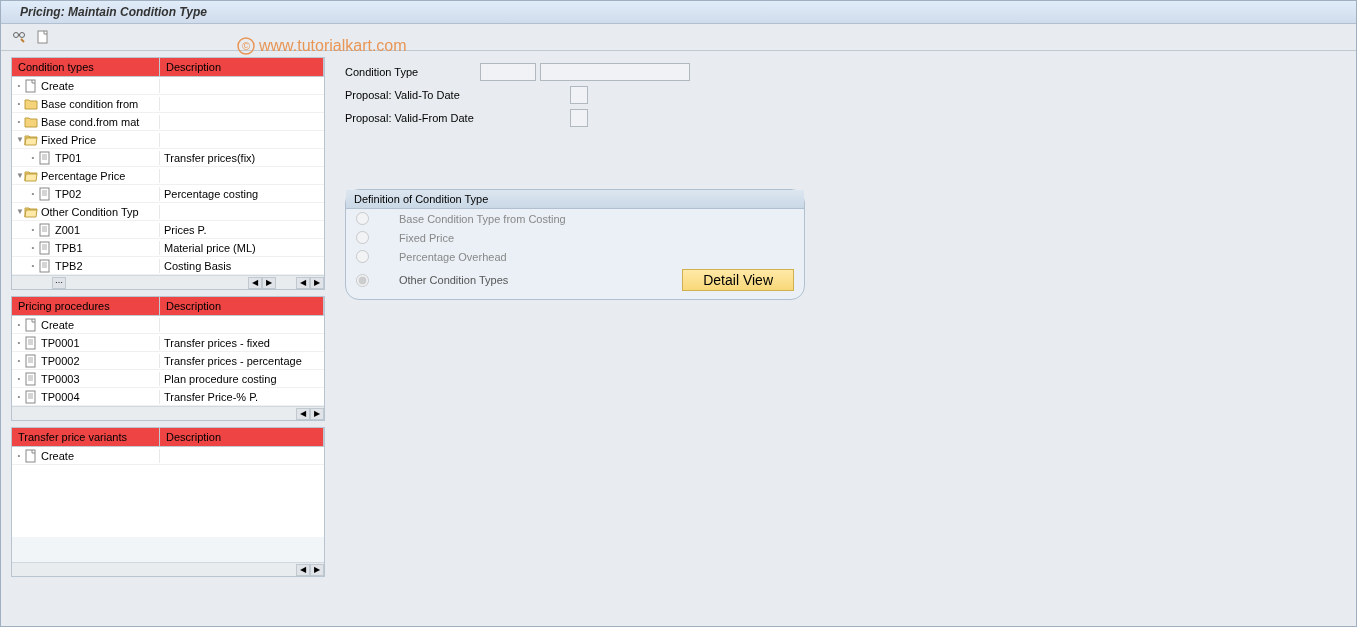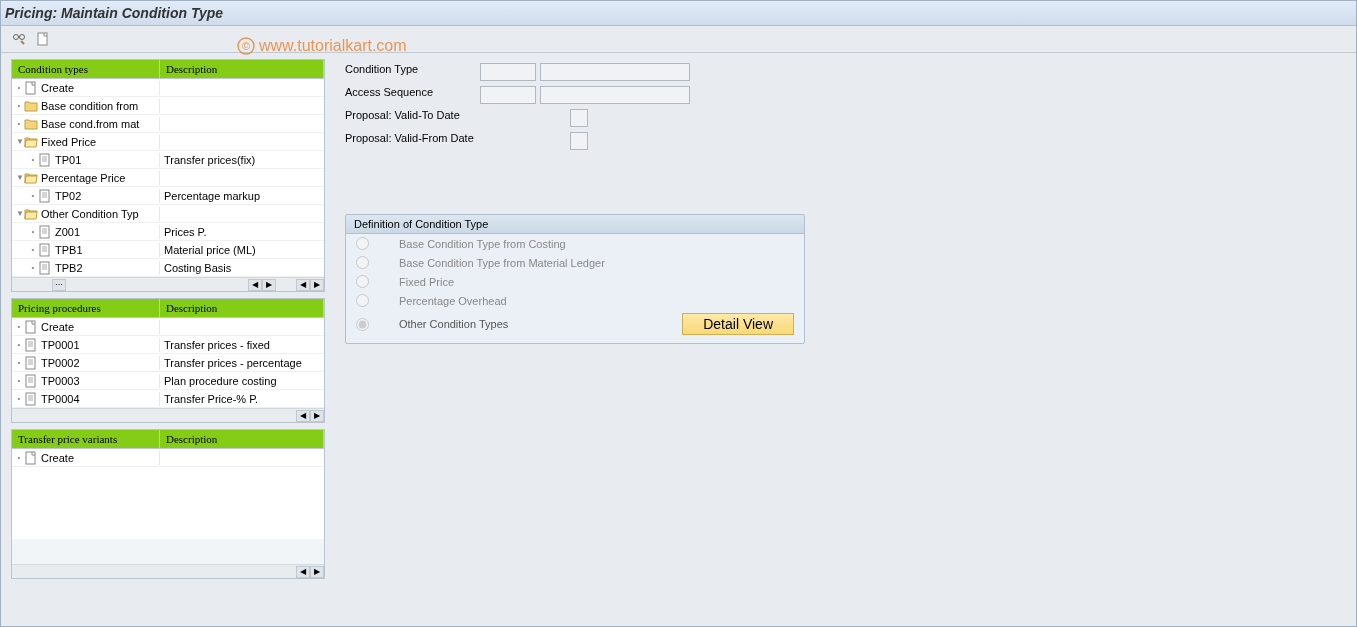--- a/index.html
+++ b/index.html
@@ -9,67 +9,67 @@
     background: #e8ecf0;
     width: 1357px;
     height: 627px;
     overflow: hidden;
     border: 1px solid #a0b0c0;
     position: relative;
   }
   .title-bar {
     background: linear-gradient(#e0ecf8, #d0dcec);
     border-bottom: 1px solid #b0c0d0;
-    padding: 4px 4px;
+    padding: 4px 19px;
     font-style: italic;
     font-weight: bold;
-    font-size: 14px;
+    font-size: 12px;
     color: #333;
   }
   .toolbar {
     padding: 4px 10px;
     display: flex;
     gap: 6px;
     border-bottom: 1px solid #c0c8d0;
   }
   .tb-btn {
     width: 18px; height: 18px;
     display: flex; align-items: center; justify-content: center;
     cursor: pointer;
     border-radius: 2px;
   }
   .main-area { display: flex; height: 560px; }
   .left-pane { width: 330px; padding: 6px 6px 6px 10px; overflow: hidden; }
   .panel { border: 1px solid #b8c4d0; background: #f2f5f8; margin-bottom: 6px; }
-  .panel-headers { display: flex; background: #84cc16; border-bottom: 1px solid #c0c8d0; font-family: Liberation Serif, serif; }
+  .panel-headers { display: flex; background: #ef4444; border-bottom: 1px solid #c0c8d0; }
   .col-h { padding: 3px 6px; font-size: 11px; border-right: 1px solid #c0c8d0; }
   .col1 { width: 148px; }
   .col2 { flex: 1; }
   .tree { background: #fff; }
   .tree-row { display: flex; height: 18px; align-items: center; border-bottom: 1px solid #f0f0f0; }
   .tree-cell1 { width: 148px; display: flex; align-items: center; padding-left: 4px; border-right: 1px solid #e8e8e8; overflow: hidden; white-space: nowrap; }
   .tree-cell2 { flex: 1; padding-left: 4px; overflow: hidden; white-space: nowrap; }
   .bullet { width: 6px; text-align: center; color: #888; margin-right: 2px; font-size: 8px; }
   .indent1 { padding-left: 18px !important; }
   svg.icon { width: 14px; height: 14px; margin-right: 3px; flex-shrink:0; }
   .scroll-stub { display: flex; justify-content: flex-end; background: #e8ecef; border-top: 1px solid #d0d8e0; height: 14px; align-items:center; gap:0; }
   .scroll-stub .arrow { width: 14px; height: 12px; background:#e0e4e8; border:1px solid #c0c8d0; font-size:8px; display:flex;align-items:center;justify-content:center; }
   .right-pane { flex:1; padding: 10px 14px; }
-  .form-row { display: flex; align-items: flex-start; height: 22px; margin-bottom: 1px; }
+  .form-row { display: flex; align-items: center; height: 22px; margin-bottom: 1px; }
   .form-label { width: 135px; font-size: 11px; }
   .f-input { height: 18px; border: 1px solid #b0b8c0; background: #f0f2f5; margin-right: 4px; }
   .f-short { width: 56px; }
   .f-long { width: 150px; }
   .f-box { width: 18px; height:18px; border:1px solid #b0b8c0; background:#f0f2f5; }
   .groupbox {
     margin-top: 60px;
     width: 460px;
     border: 1px solid #b0c0d0;
     background: #eaf0f6;
-    border-radius: 2px;
+    border-radius: 14px;
   }
   .groupbox-title {
     background: linear-gradient(#dce6f0,#cad8e6);
     padding: 3px 8px;
     font-size: 11px;
     border-bottom: 1px solid #b0c0d0;
   }
   .radio-row { display:flex; align-items:center; padding: 3px 10px; color:#888;gap:24px; }
   .radio-row input { margin-right: 6px; }
   .radio-row.active { color:#555; }
@@ -212,21 +212,21 @@
             <div class="tree-cell2"></div>
           </div>
           <div class="tree-row">
             <div class="tree-cell1 indent1">
               <span class="bullet">•</span>
               <svg class="icon" viewBox="0 0 14 14">
                 <use href="#i-page"></use>
               </svg>
               <span>TP02</span>
             </div>
-            <div class="tree-cell2">Percentage markup</div>
+            <div class="tree-cell2">Percentage costing</div>
           </div>
           <div class="tree-row">
             <div class="tree-cell1">
               <span class="bullet">▼</span>
               <svg class="icon" viewBox="0 0 14 14">
                 <use href="#i-folder-open"></use>
               </svg>
               <span>Other Condition Typ</span>
             </div>
             <div class="tree-cell2"></div>
@@ -364,45 +364,36 @@
 
   </div>
 
   <div class="right-pane">
     <div class="form-row">
       <div class="form-label">Condition Type</div>
       <input class="f-input f-short" readonly="" style="">
       <input class="f-input f-long" readonly="" style="">
     </div>
     <div class="form-row">
-      <div class="form-label">Access Sequence</div>
-      <input class="f-input f-short" readonly="" style="">
-      <input class="f-input f-long" readonly="" style="">
-    </div>
-    <div class="form-row">
       <div class="form-label" style="width:225px">Proposal: Valid-To Date</div>
       <div class="f-box"></div>
     </div>
     <div class="form-row">
       <div class="form-label" style="width:225px">Proposal: Valid-From Date</div>
       <div class="f-box"></div>
     </div>
 
     <div class="groupbox">
       <div class="groupbox-title">Definition of Condition Type</div>
       <div class="radio-row">
           <input type="radio" disabled="" style="">
           <span>Base Condition Type from Costing</span>
         </div>
       <div class="radio-row">
           <input type="radio" disabled="" style="">
-          <span>Base Condition Type from Material Ledger</span>
-        </div>
-      <div class="radio-row">
-          <input type="radio" disabled="" style="">
           <span>Fixed Price</span>
         </div>
       <div class="radio-row">
           <input type="radio" disabled="" style="">
           <span>Percentage Overhead</span>
         </div>
       <div class="radio-row active" style="padding-bottom:8px;">
         <input type="radio" checked="" disabled="" style="">
         <span>Other Condition Types</span>
         <button class="detail-btn">Detail View</button>

